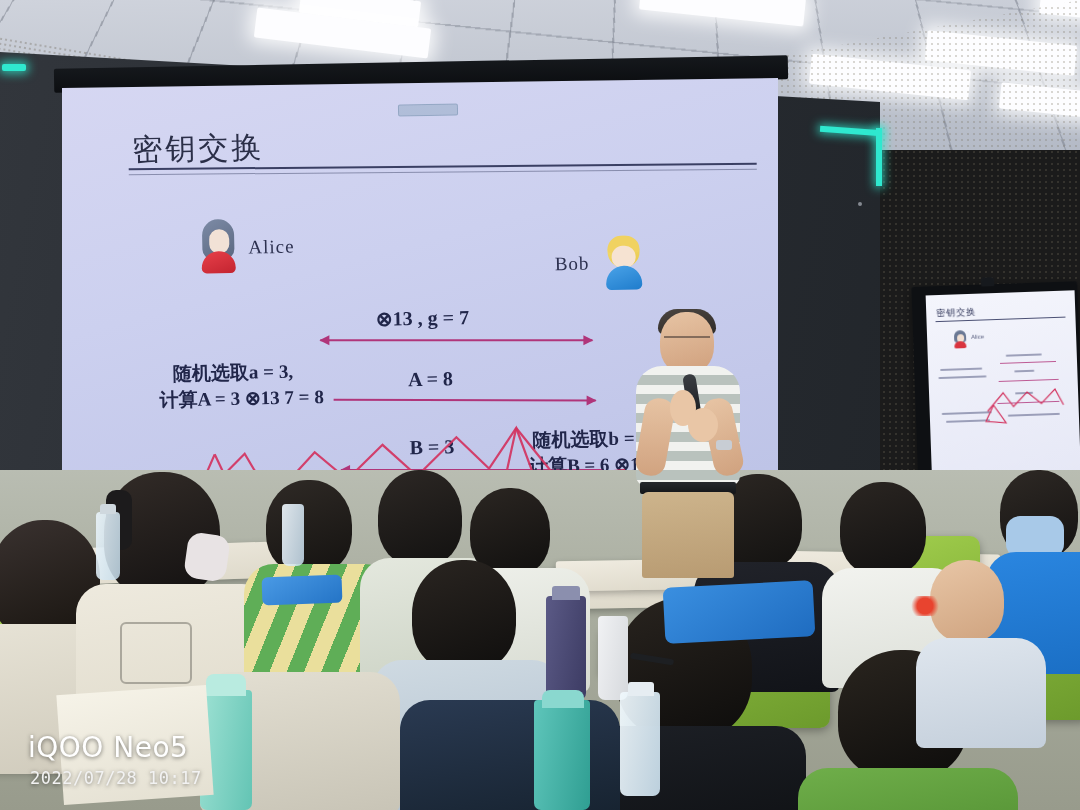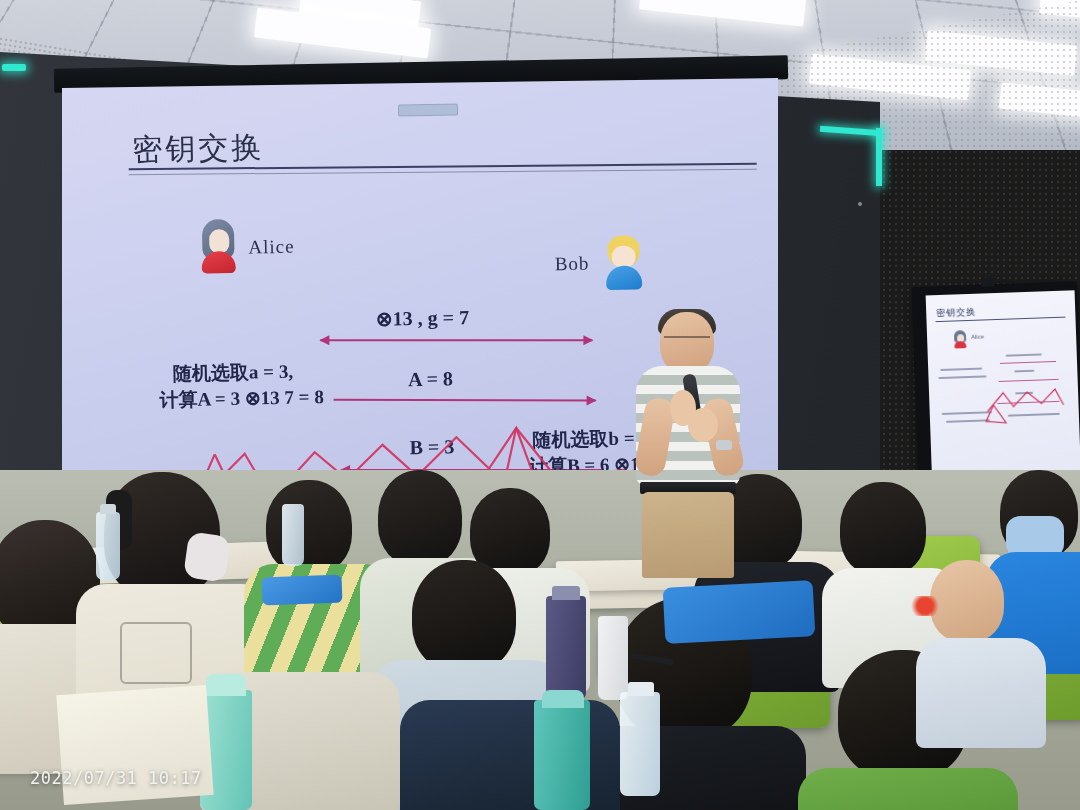--- a/index.html
+++ b/index.html
@@ -398,15 +398,16 @@
     <div class="pr-arm" style="left:10px;top:86px;width:30px;height:78px;transform:rotate(10deg);"></div>
     <div class="pr-arm" style="left:78px;top:86px;width:30px;height:78px;transform:rotate(-12deg);"></div>
     <div class="pr-mic"></div>
     <div class="pr-hand" style="left:40px;top:78px;width:26px;height:36px;"></div>
     <div class="pr-hand" style="left:58px;top:96px;width:30px;height:34px;"></div>
     <div style="position:absolute;left:86px;top:128px;width:16px;height:10px;background:#c8cdd4;border-radius:3px;"></div>
     <div class="pr-belt"></div>
     <div class="pr-legs"></div>
   </div>
 
-  <div class="wm-date">2022/07/31 10:17</div>
+  <div class="wm-brand">iQOO Neo5</div>
+  <div class="wm-date">2022/07/28 10:17</div>
 
 </div>
 
 </body></html>

